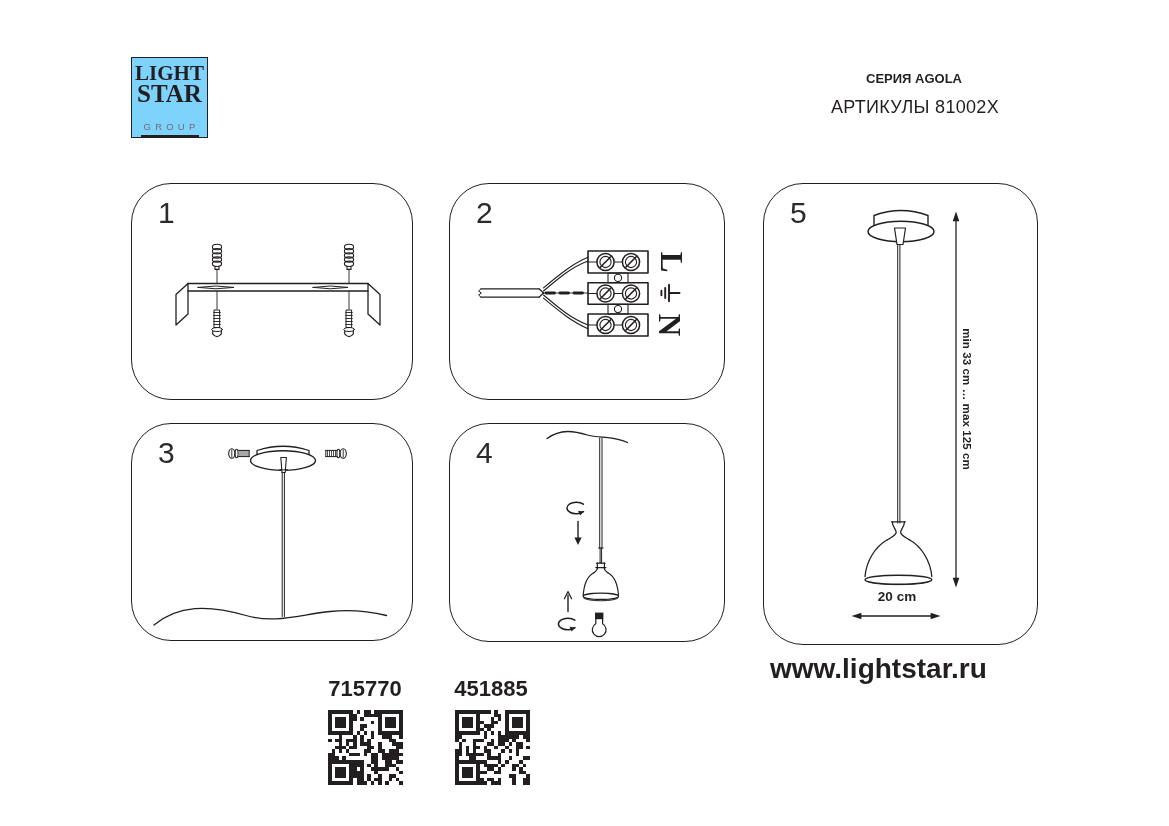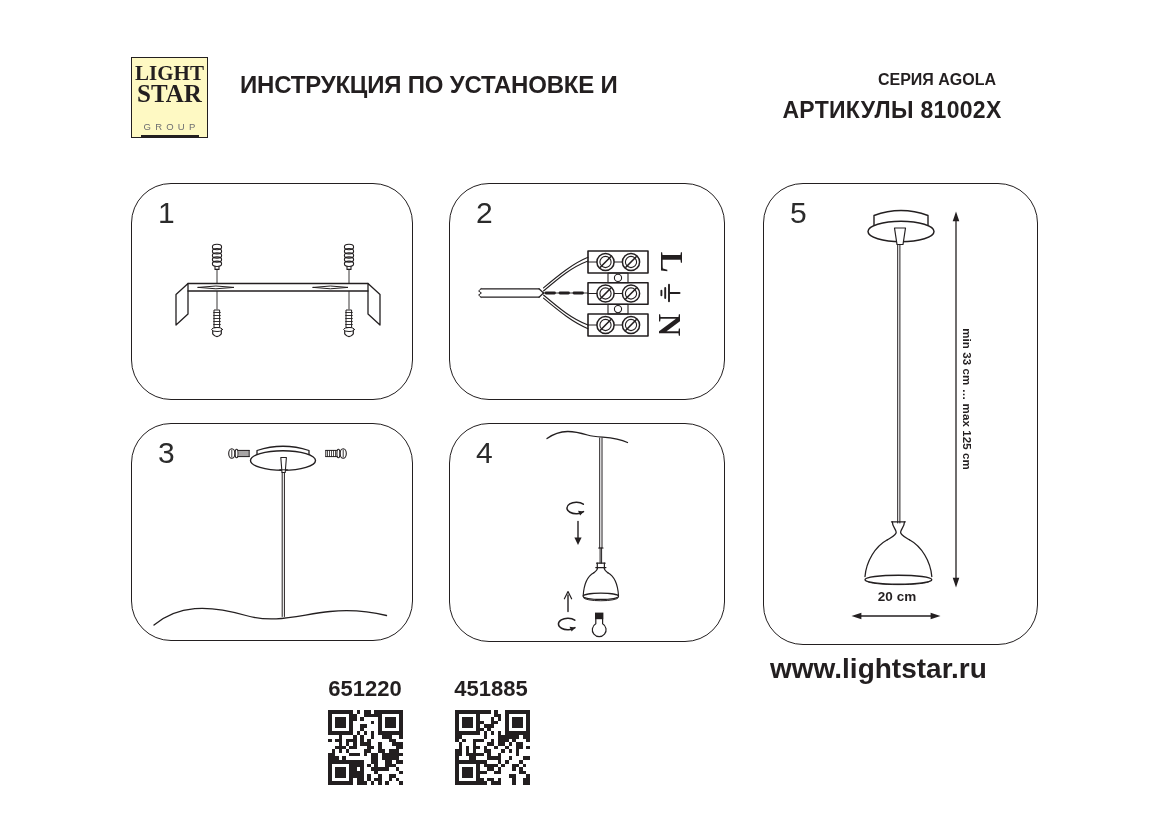--- a/index.html
+++ b/index.html
@@ -3,31 +3,31 @@
 <meta charset="utf-8">
 <style>
   html,body{margin:0;padding:0;background:#fff;}
   body{width:1169px;height:826px;position:relative;overflow:hidden;
        font-family:"Liberation Sans",sans-serif;color:#231f20;}
   .abs{position:absolute;}
 
   
   #logo{left:131px;top:57px;width:77px;height:81px;border:1.5px solid #231f20;
         box-sizing:border-box;display:flex;flex-direction:column;align-items:center;
-        padding-top:6px;background:#fef9c3;}
+        padding-top:6px;background:#7dd3fc;}
   .logo-light{font-family:"Liberation Serif",serif;font-weight:bold;font-size:21px;line-height:19px;}
   .logo-star{font-family:"Liberation Serif",serif;font-weight:bold;font-size:25px;line-height:21px;}
   .logo-group{font-size:9.5px;letter-spacing:4.2px;padding-left:4px;color:#6d6e71;margin-top:18px;line-height:10px;}
   .logo-flag{margin-top:3px;width:58px;height:8px;border-top:2px solid #231f20;
              border-bottom:1px solid #231f20;display:flex;box-sizing:border-box;}
   .logo-flag span{flex:1;}
 
   #title{left:240px;top:69px;font-size:24px;font-weight:bold;line-height:31px;letter-spacing:-0.2px;}
-  #series{left:806px;top:71px;width:262px;text-align:center;font-size:16px;font-weight:bold;}
-  #articles{left:761px;top:97px;width:262px;text-align:center;font-size:23px;font-weight:bold;letter-spacing:0.3px;}
+  #series{left:783px;top:71px;width:262px;text-align:center;font-size:13px;font-weight:bold;}
+  #articles{left:784px;top:97px;width:262px;text-align:center;font-size:18px;font-weight:normal;letter-spacing:0.3px;}
 
   
   .panel{position:absolute;border:1.6px solid #231f20;border-radius:40px;
          box-sizing:border-box;background:#fff;}
   #panel1{left:131px;top:183px;width:282px;height:217px;}
   #panel2{left:449px;top:183px;width:276px;height:217px;}
   #panel3{left:131px;top:423px;width:282px;height:218px;}
   #panel4{left:449px;top:423px;width:276px;height:219px;}
   #panel5{left:763px;top:183px;width:275px;height:462px;}
   .panel-number{position:absolute;left:26px;top:12px;font-size:30px;color:#2b2b2b;}
@@ -55,21 +55,20 @@
     <div class="logo-star">STAR</div>
     <div class="logo-group">GROUP</div>
     <div class="logo-flag">
       <span style="background: rgb(0, 146, 70);"></span>
       <span style="background: rgb(243, 244, 239);"></span>
       <span style="background: rgb(206, 43, 55);"></span>
     </div>
   </div>
 
   <div class="abs" id="title">
-    <div>ИНСТРУКЦИЯ ПО УСТАНОВКЕ И</div>
   </div>
 
   <div class="abs" id="series">СЕРИЯ AGOLA</div>
   <div class="abs" id="articles">АРТИКУЛЫ 81002X</div>
 
   <div class="panel" id="panel1">
     <div class="panel-number">1</div>
     <svg class="drawing" width="282" height="217" viewBox="0 0 282 217" stroke="#231f20" fill="none" stroke-width="1.2" stroke-linecap="round" stroke-linejoin="round">
       <g stroke-width="1.1">
         <ellipse cx="85" cy="63" rx="4.6" ry="2.7"></ellipse>
@@ -282,21 +281,21 @@
       <g>
         <path d="M92.5,432 H171.5" stroke-width="1.3"></path>
         <path d="M87.5,432 L97.4,428.7 V435.3 Z" fill="#231f20" stroke="none"></path>
         <path d="M176.5,432 L166.6,428.7 V435.3 Z" fill="#231f20" stroke="none"></path>
       </g>
     </svg>
     <div class="dim-label" id="dimV">min 33 cm … max 125 cm</div>
     <div class="dim-label" id="dimH">20 cm</div>
   </div>
 
-  <div class="code" id="code1">651220</div>
+  <div class="code" id="code1">715770</div>
   <div class="code" id="code2">451885</div>
   <svg class="qr" id="qr1" width="75" height="75" viewBox="0 0 21 21" fill="#231f20" shape-rendering="crispEdges">
       <rect x="0" y="0" width="1" height="1"></rect>
       <rect x="1" y="0" width="1" height="1"></rect>
       <rect x="2" y="0" width="1" height="1"></rect>
       <rect x="3" y="0" width="1" height="1"></rect>
       <rect x="4" y="0" width="1" height="1"></rect>
       <rect x="5" y="0" width="1" height="1"></rect>
       <rect x="6" y="0" width="1" height="1"></rect>
       <rect x="8" y="0" width="1" height="1"></rect>

